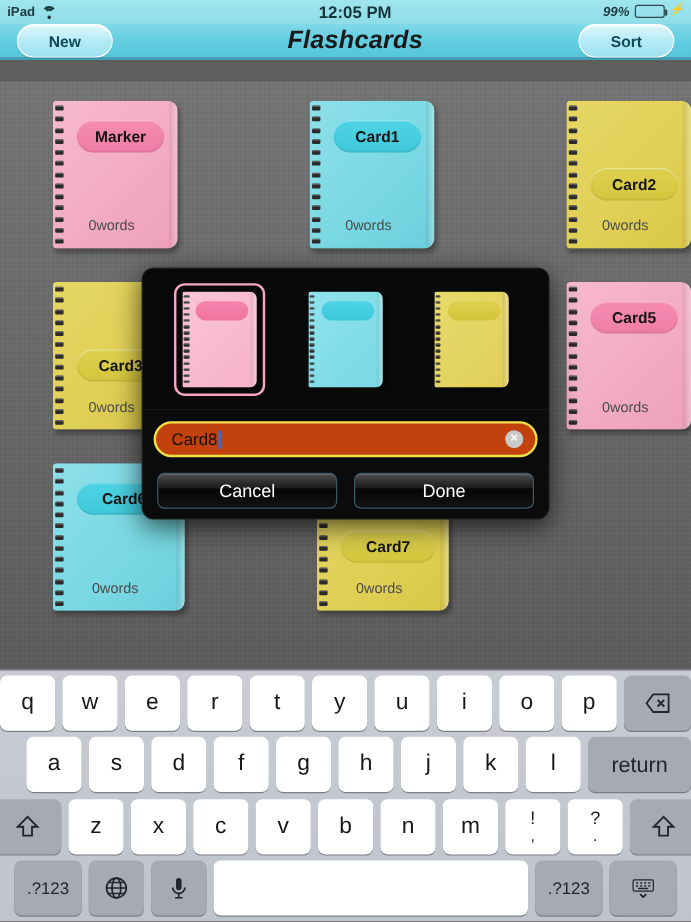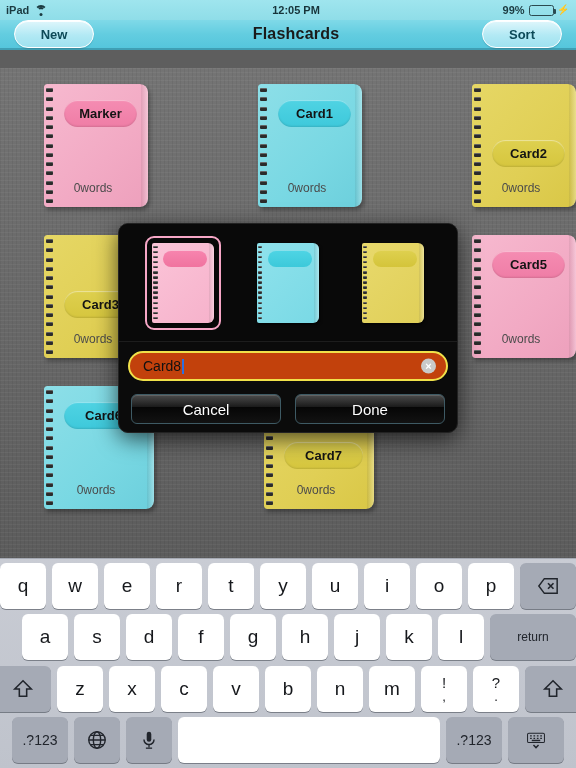--- a/index.html
+++ b/index.html
@@ -14,25 +14,25 @@
   
   .statusbar {
     position: absolute; top: 0; left: 0; width: 576px; height: 20px;
     background: linear-gradient(#9fe5ee, #8fdde8);
     display: flex; align-items: center; padding: 0 6px;
     font-size: 11px; color: #1b3a40; font-weight: bold;
   }
   .sb-left { display: flex; align-items: center; gap: 5px; }
   .sb-center {
     position: absolute; left: 16px; right: 0; text-align: center;
-    font-size: 11px; color: #17343a; font-weight: bold;
+    font-size: 14px; color: #17343a; font-weight: bold;
   }
   .sb-right {
-    margin-left: auto; display: flex; align-items: center; gap: 4px;
-    position: relative; z-index: 2;
+    margin-left: auto; display: flex; gap: 4px;
+    position: relative; z-index: 2; font-style: italic;
   }
   .wifi { width: 13px; height: 11px; position: relative; display:inline-block; }
   .wifi i {
     position: absolute; border: 2px solid #1b3a40; border-bottom: none;
     border-left-color: transparent; border-right-color: transparent;
     border-radius: 50% 50% 0 0 / 100% 100% 0 0;
     left: 50%; transform: translateX(-50%);
   }
   .wifi i:nth-child(1) { width: 13px; height: 7px; bottom: 4px; }
   .wifi i:nth-child(2) { width: 8px;  height: 4.5px; bottom: 4px; }
@@ -53,22 +53,22 @@
 
   
   .navbar {
     position: absolute; top: 20px; left: 0; width: 576px; height: 30px;
     background: linear-gradient(#7fd9e8, #63cde0 50%, #55c6dc);
     border-bottom: 2px solid #3f9fb4;
     display: flex; align-items: center; padding: 0 14px;
   }
   .nav-title {
     position: absolute; left: 16px; right: 0; text-align: center;
-    font-size: 16px; font-weight: bold; color: #1a1a1a;
-    letter-spacing: .2px; pointer-events: none;
+    font-size: 21px; font-weight: bold; color: #1a1a1a;
+    letter-spacing: .2px; pointer-events: none; font-style: italic;
   }
   .navbtn {
     position: relative; z-index: 3;
     height: 28px; min-width: 80px; padding: 0 16px;
     border-radius: 14px;
     background: linear-gradient(#dff6fb, #b2e9f4 55%, #9fe2f0);
     border: 1px solid #ffffff;
     box-shadow: 0 1px 1px rgba(0,0,0,.12), inset 0 1px 0 rgba(255,255,255,.9);
     color: #0d4a58; font-size: 13px; font-weight: bold;
     display: flex; align-items: center; justify-content: center;
@@ -220,21 +220,21 @@
     background: #fff; border-radius: 6px;
     box-shadow: 0 1px 0 rgba(110,115,125,.85);
     display: flex; align-items: center; justify-content: center;
     font-size: 19px; color: #16181c; cursor: pointer; user-select: none;
   }
   .key.dark {
     background: #a5aab5; color: #21252c;
     box-shadow: 0 1px 0 rgba(110,115,125,.9);
   }
   .key.w60  { flex-basis: 56px; }
-  .key.w86  { flex-basis: 86px; font-size: 12px; }
+  .key.w86  { flex-basis: 86px; font-size: 18px; }
   .key.space{ flex-basis: 262px; }
   .key.small{ font-size: 14px; }
   .key .dual { display: flex; flex-direction: column; align-items: center; line-height: 1.0; font-size: 14px; }
   .key .dual span:first-child { font-size: 15px; }
   .key .dual span:last-child { font-size: 13px; }
   .row2 { padding-left: 22px; padding-right: 0; }
   .ico { width: 22px; height: 22px; display: block; }
 </style>
 </head>
 <body>

